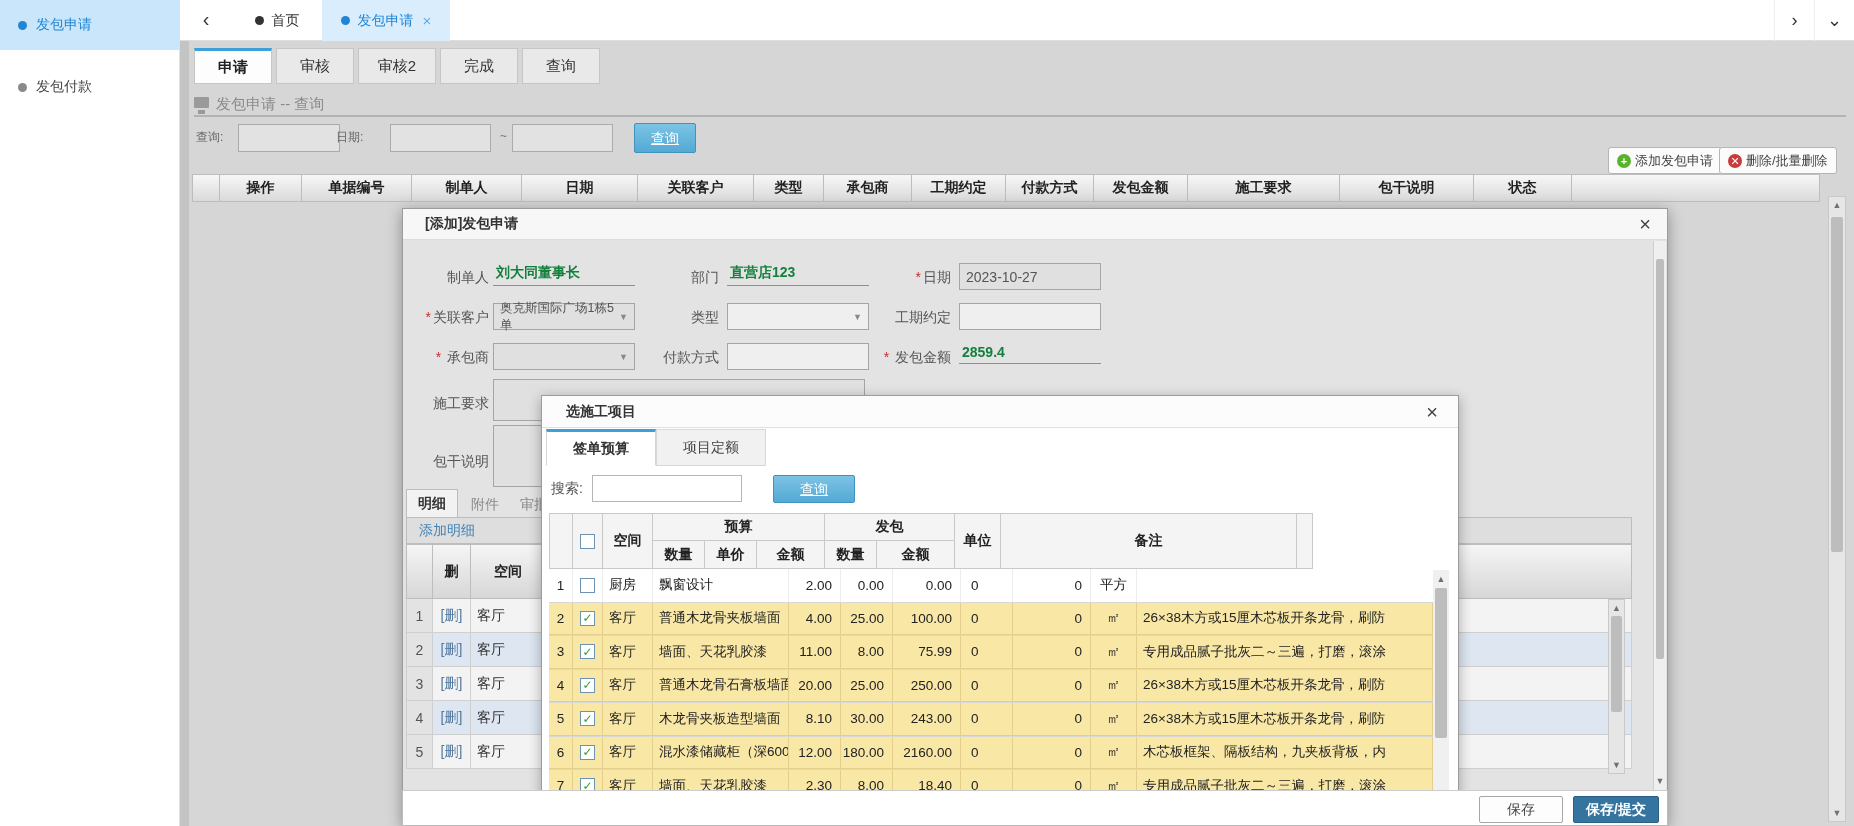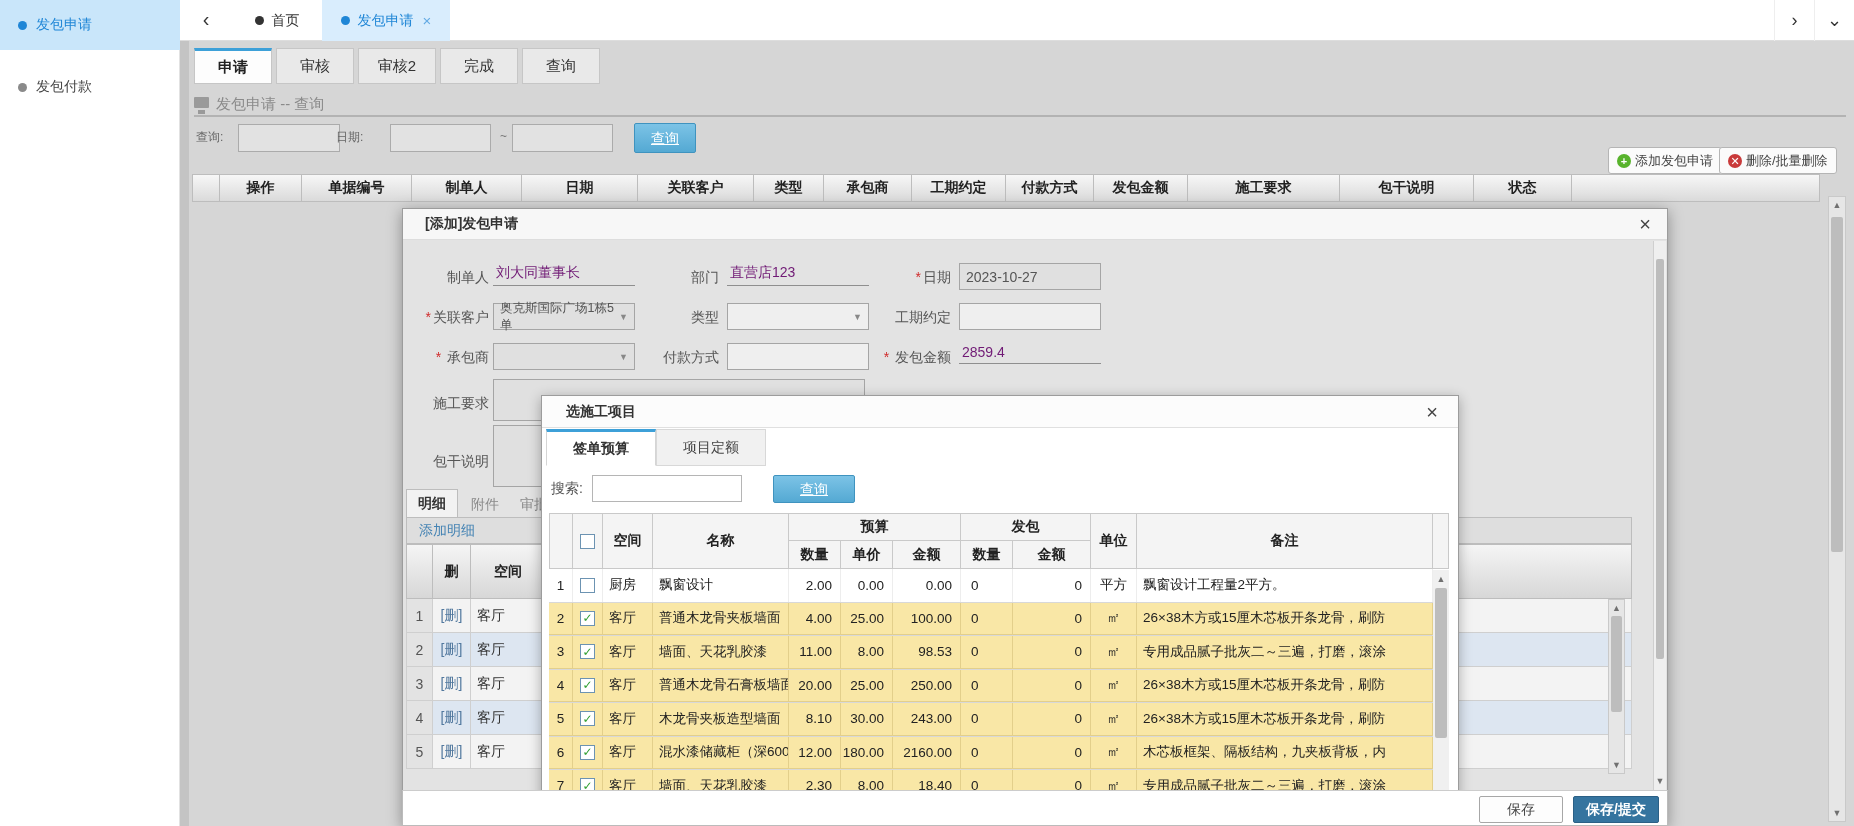--- a/index.html
+++ b/index.html
@@ -61,21 +61,21 @@
   .vscroll { position:absolute; background:#e6e6e6; border:1px solid #c9c9c9; }
   .vs-arrow { position:absolute; left:0; width:100%; text-align:center; font-size:9px; color:#707070; }
   .vs-thumb { position:absolute; left:2px; right:2px; background:#bdbdbd; border-radius:2px; }
 
   
   .modal { position:absolute; left:402px; top:208px; width:1266px; height:618px; background:#e3e3e3; border:1px solid #9c9c9c; box-shadow:0 3px 14px rgba(0,0,0,.35); z-index:10; }
   .modal-titlebar { position:absolute; left:0; top:0; right:0; height:31px; background:#f7f7f7; border-bottom:1px solid #ddd; display:flex; align-items:center; padding-left:22px; font-weight:bold; color:#333; }
   .modal-close { position:absolute; top:4px; font-size:20px; color:#444; cursor:pointer; width:24px; text-align:center; }
   .m-label { position:absolute; width:86px; text-align:right; color:#555; font-size:14px; }
   .req { color:#d02b2b; margin-right:2px; }
-  .u-field { position:absolute; width:142px; border-bottom:1px solid #8f8f8f; color:#701a75; padding:0 3px 3px 3px; font-size:14px; min-height:18px; }
+  .u-field { position:absolute; width:142px; border-bottom:1px solid #8f8f8f; color:#15803d; padding:0 3px 3px 3px; font-size:14px; min-height:18px;font-weight:bold; }
   .box-field { position:absolute; width:142px; height:27px; border:1px solid #a5a5a5; background:#e0e0e0; color:#555; display:flex; align-items:center; padding:0 6px; font-size:14px; }
   .box-field.white { background:#efefef; }
   .box-field .arr { margin-left:auto; font-size:9px; color:#888; }
   .t-area { position:absolute; border:1px solid #a5a5a5; background:#e0e0e0; }
 
   
   .d-tab { position:absolute; height:28px; display:flex; align-items:center; justify-content:center; color:#8a8a8a; font-size:14px; cursor:pointer; }
   .d-tab.active { background:#f2f2f2; border:1px solid #bdbdbd; border-bottom:none; font-weight:bold; color:#333; }
   .d-toolbar { position:absolute; left:3px; top:308px; width:1226px; height:27px; background:#dedede; border:1px solid #bdbdbd; display:flex; align-items:center; }
   .add-detail { color:#4684b4; margin-left:12px; font-size:14px; cursor:pointer; }
@@ -357,21 +357,20 @@
     <div class="btn-blue p-search-btn">查询</div>
 
     <div class="p-table">
 
       <div style="display:flex">
         <div class="p-hcell" style="width:24px; height:56px; border-left:1px solid #c9c9c9"></div>
         <div class="p-hcell" style="width:30px; height:56px">
             <span class="cb"></span>
           </div>
         <div class="p-hcell" style="width:50px; height:56px">空间</div>
-        <div class="p-hcell" style="width:136px; height:56px">名称</div>
         <div style="width:172px">
           <div class="p-hcell" style="width:172px; height:28px">预算</div>
           <div style="display:flex">
             <div class="p-hcell" style="width:52px; height:28px; border-top:none">数量</div>
             <div class="p-hcell" style="width:52px; height:28px; border-top:none">单价</div>
             <div class="p-hcell" style="width:68px; height:28px; border-top:none">金额</div>
           </div>
         </div>
         <div style="width:130px">
           <div class="p-hcell" style="width:130px; height:28px">发包</div>
@@ -391,21 +390,20 @@
             <span class="cb"></span>
           </div>
         <div class="p-cell padl" style="width:50px">厨房</div>
         <div class="p-cell padl" style="width:136px">飘窗设计</div>
         <div class="p-cell num-r" style="width:52px">2.00</div>
         <div class="p-cell num-r" style="width:52px">0.00</div>
         <div class="p-cell num-r" style="width:68px">0.00</div>
         <div class="p-cell num-l" style="width:52px">0</div>
         <div class="p-cell num-r" style="width:78px">0</div>
         <div class="p-cell ctr" style="width:46px">平方</div>
-        <div class="p-cell padl" style="width:296px">飘窗设计工程量2平方。</div>
       </div>
 
       <div class="p-row sel">
         <div class="p-cell ctr" style="width:24px">2</div>
         <div class="p-cell ctr" style="width:30px">
             <span class="cb">✓</span>
           </div>
         <div class="p-cell padl" style="width:50px">客厅</div>
         <div class="p-cell padl" style="width:136px">普通木龙骨夹板墙面</div>
         <div class="p-cell num-r" style="width:52px">4.00</div>
@@ -419,21 +417,21 @@
 
       <div class="p-row sel">
         <div class="p-cell ctr" style="width:24px">3</div>
         <div class="p-cell ctr" style="width:30px">
             <span class="cb">✓</span>
           </div>
         <div class="p-cell padl" style="width:50px">客厅</div>
         <div class="p-cell padl" style="width:136px">墙面、天花乳胶漆</div>
         <div class="p-cell num-r" style="width:52px">11.00</div>
         <div class="p-cell num-r" style="width:52px">8.00</div>
-        <div class="p-cell num-r" style="width:68px">98.53</div>
+        <div class="p-cell num-r" style="width:68px">75.99</div>
         <div class="p-cell num-l" style="width:52px">0</div>
         <div class="p-cell num-r" style="width:78px">0</div>
         <div class="p-cell ctr" style="width:46px">㎡</div>
         <div class="p-cell padl" style="width:296px">专用成品腻子批灰二～三遍，打磨，滚涂</div>
       </div>
 
       <div class="p-row sel">
         <div class="p-cell ctr" style="width:24px">4</div>
         <div class="p-cell ctr" style="width:30px">
             <span class="cb">✓</span>

